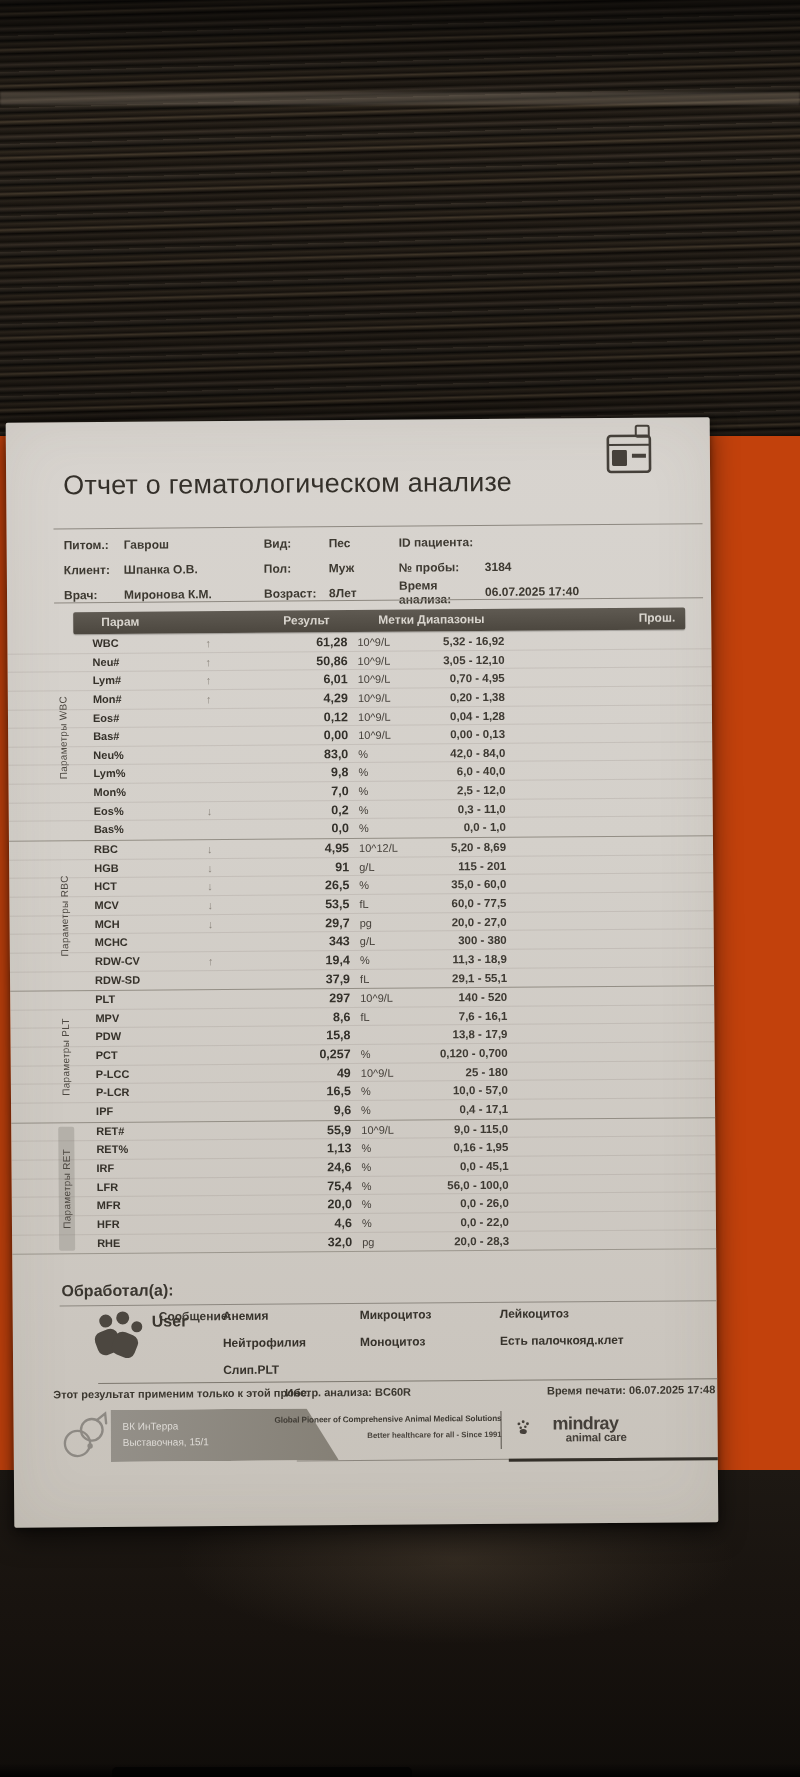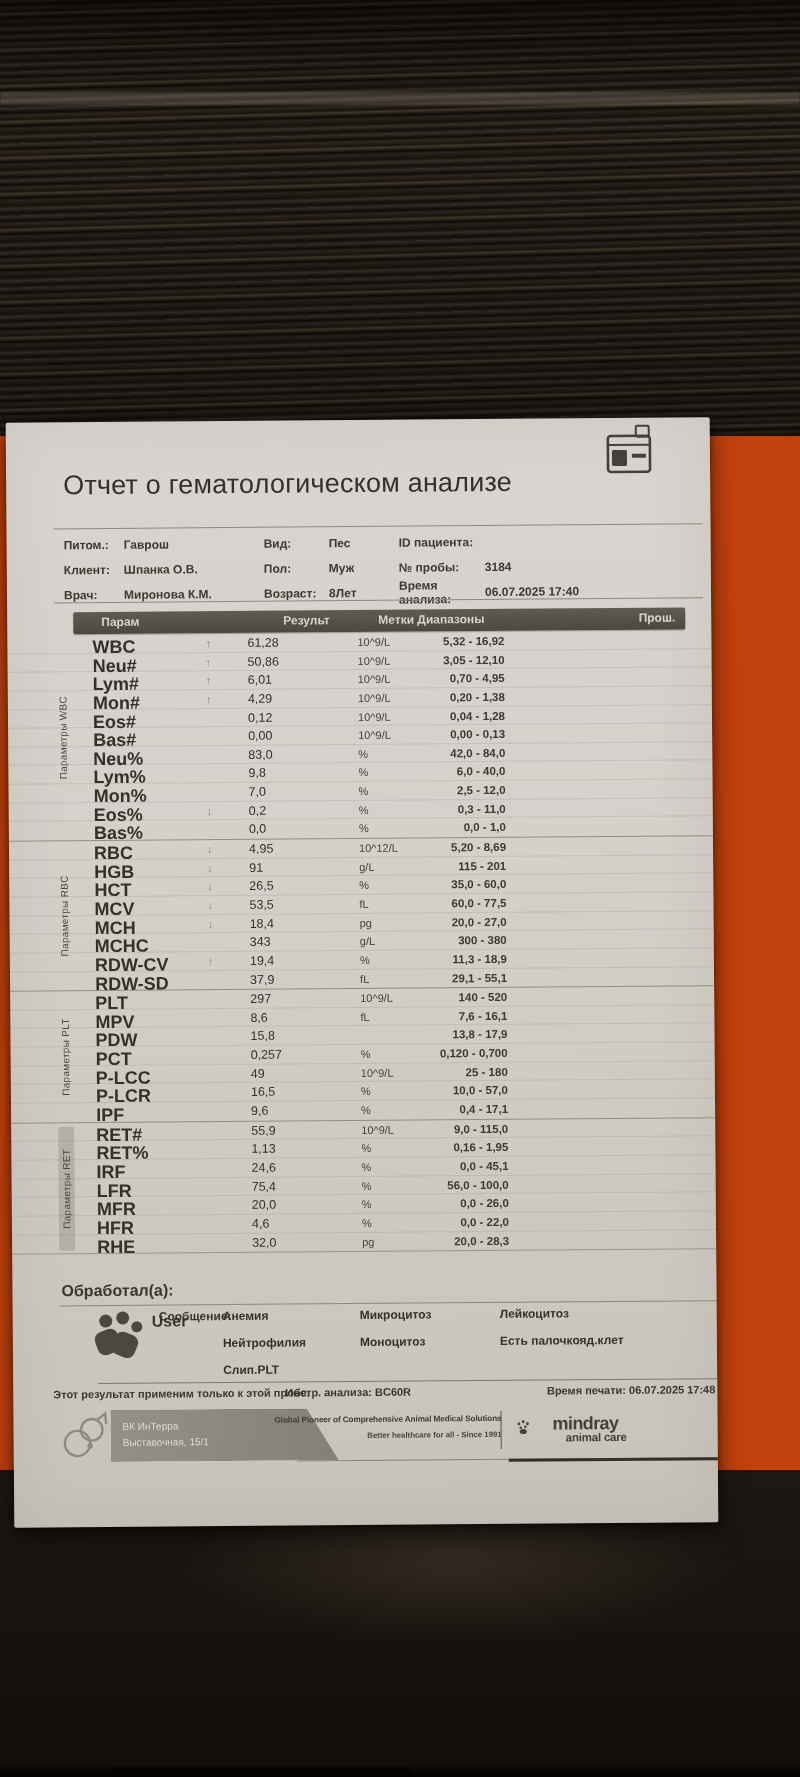--- a/index.html
+++ b/index.html
@@ -74,23 +74,23 @@
   .tgroup:last-child { border-bottom:1px solid #9b968d; }
   .glabel {
     position:absolute; left:47px; top:3px; bottom:3px; width:16px;
     writing-mode:vertical-rl; transform:rotate(180deg);
     font-size:10px; color:#4c4740; letter-spacing:0.3px;
     display:flex; align-items:center; justify-content:center;
   }
   .glabel.boxed { background:#b4b0a9; border-radius:2px; }
   .trow { position:relative; height:18.65px; box-sizing:border-box; border-bottom:1px solid rgba(125,119,109,0.18); }
   .trow:last-child { border-bottom:none; }
-  .trow .param  { position:absolute; left:85px;  top:2px; font-size:18px; font-weight:700; color:#35312a; }
+  .trow .param  { position:absolute; left:85px;  top:2px; font-size:11px; font-weight:700; color:#35312a; }
   .trow .flag   { position:absolute; left:198px; top:3px; font-size:11px; color:#8b857c; }
-  .trow .result { position:absolute; left:240px; width:100px; top:2px; text-align:left; font-size:12.5px; font-weight:400; color:#33302a; }
+  .trow .result { position:absolute; left:240px; width:100px; top:2px; text-align:right; font-size:12.5px; font-weight:700; color:#33302a; }
   .trow .unit   { position:absolute; left:350px; top:3px; font-size:11px; font-weight:400; color:#45403a; }
   .trow .range  { position:absolute; left:357px; width:140px; top:3px; text-align:right; font-size:11.5px; font-weight:600; color:#3e3a33; }
   
   .operator { position:absolute; top:860px; left:49px; font-size:16px; font-weight:600;text-align:right; }
   .operator .op-value { position:absolute; left:90px; top:0; white-space:nowrap;margin-top:31px; }
   .op-rule { position:absolute; top:883px; left:47px; right:0; height:1px; background:#8d8880; }
   .paw { position:absolute; top:888px; left:73px; width:66px; height:56px; }
   .msg-label { position:absolute; top:888px; left:146px; font-size:12px; font-weight:700; }
   .msg-grid { position:absolute; top:888px; left:210px; right:10px; display:grid; grid-template-columns:137px 140px 1fr; }
   .msg-col { display:flex; flex-direction:column; }
@@ -283,21 +283,21 @@
           <div class="trow">
             <span class="param">MCV</span>
             <span class="flag">↓</span>
             <span class="result">53,5</span>
             <span class="unit">fL</span>
             <span class="range">60,0 - 77,5</span>
           </div>
           <div class="trow">
             <span class="param">MCH</span>
             <span class="flag">↓</span>
-            <span class="result">18,4</span>
+            <span class="result">29,7</span>
             <span class="unit">pg</span>
             <span class="range">20,0 - 27,0</span>
           </div>
           <div class="trow">
             <span class="param">MCHC</span>
             <span class="flag"></span>
             <span class="result">343</span>
             <span class="unit">g/L</span>
             <span class="range">300 - 380</span>
           </div>

